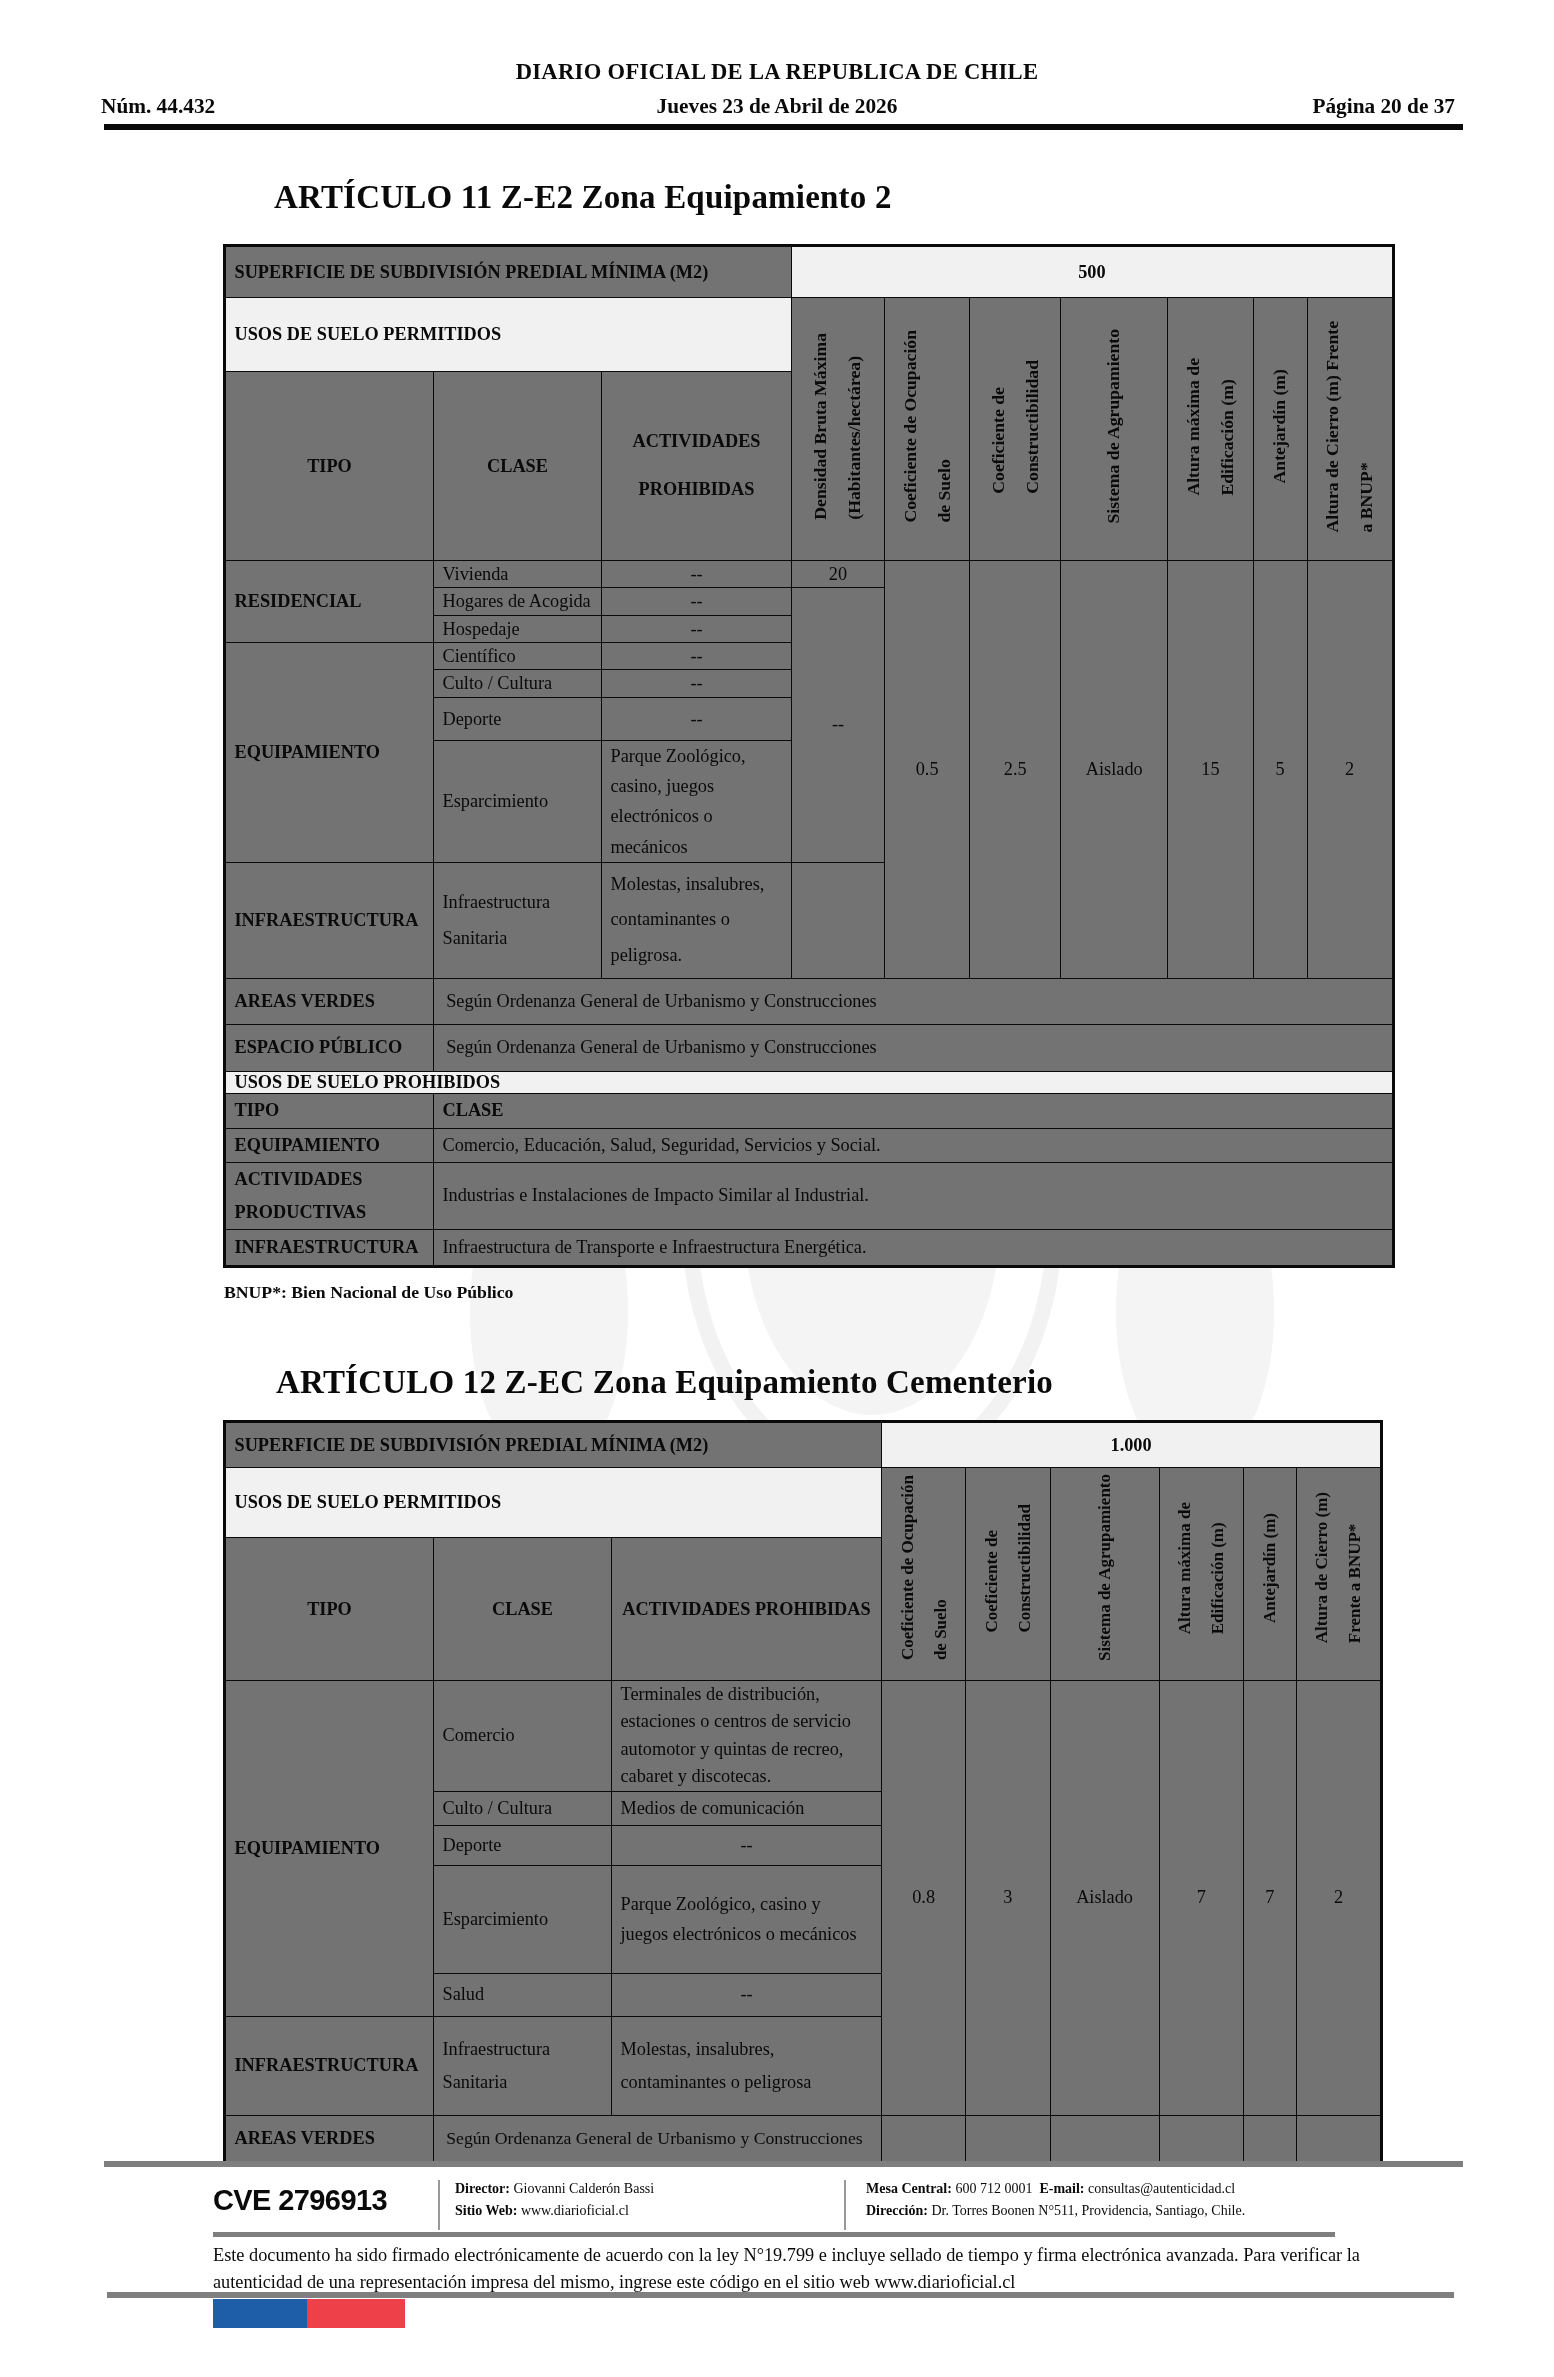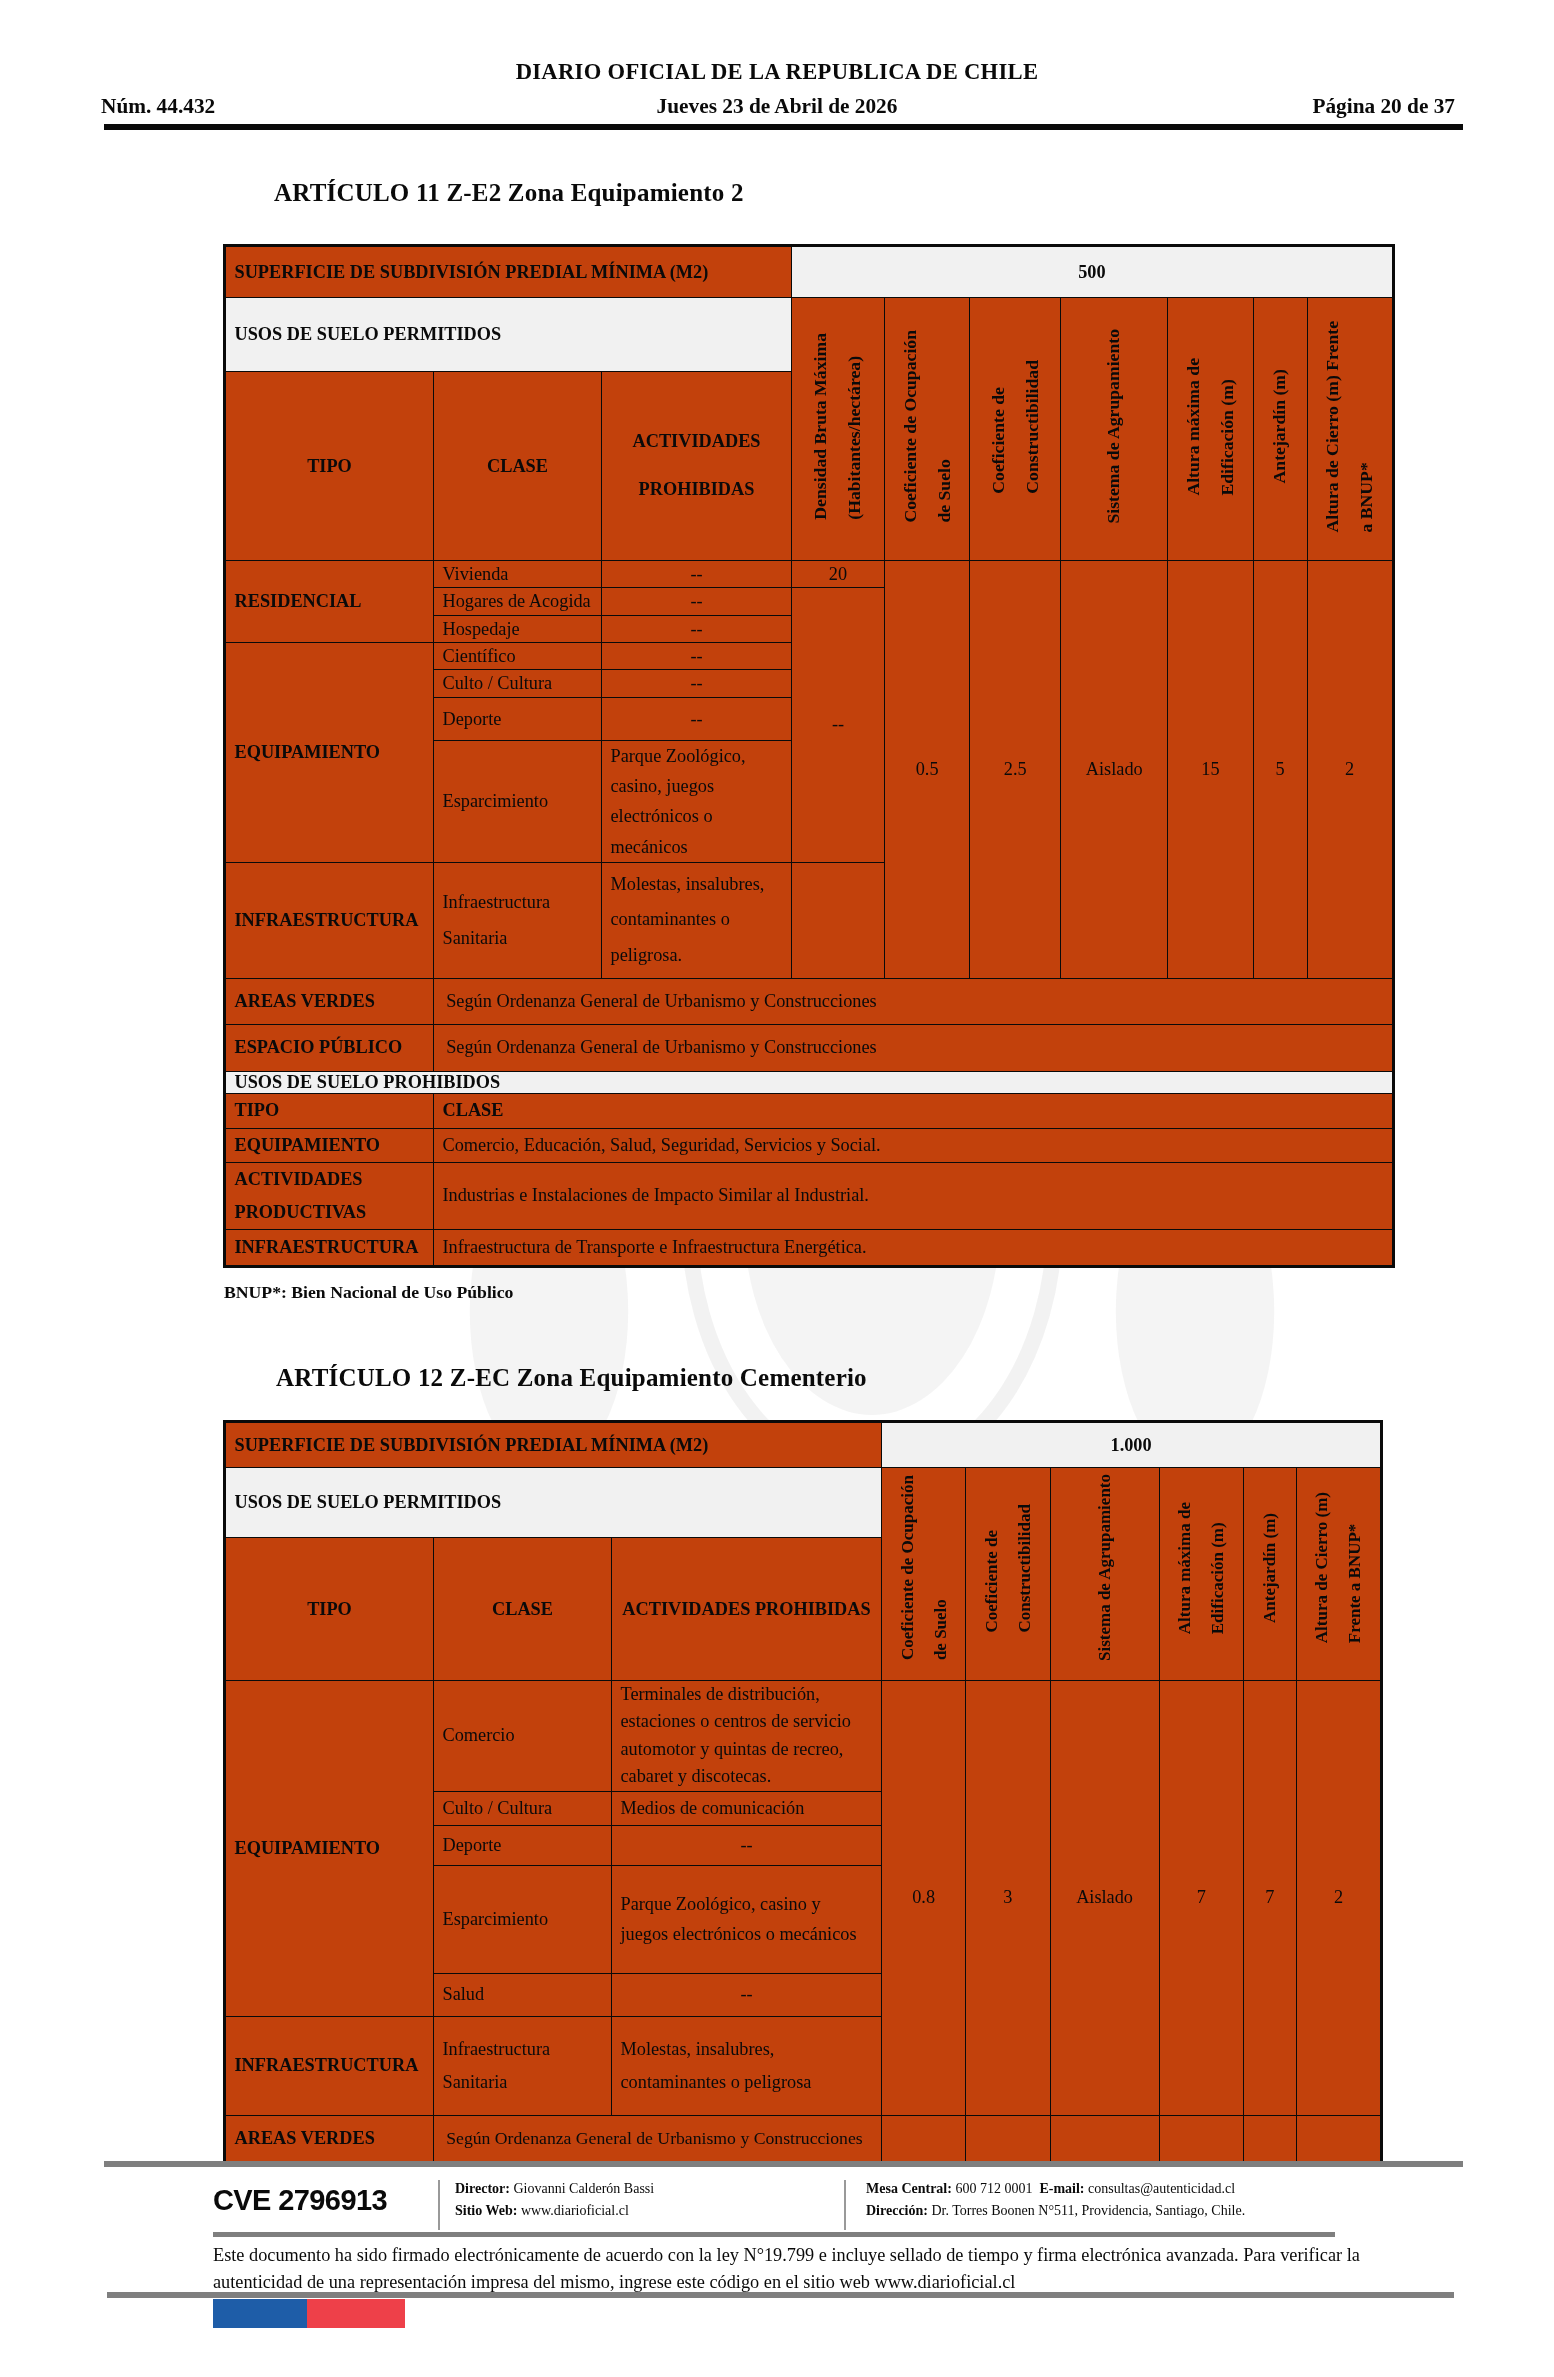--- a/index.html
+++ b/index.html
@@ -5,26 +5,26 @@
   html,body{margin:0;padding:0;background:#fff;}
   body{width:1554px;height:2377px;position:relative;font-family:"Liberation Serif","DejaVu Serif",serif;color:#0a0a0a;overflow:hidden;}
   .abs{position:absolute;}
   
   .gz-title{top:59px;left:0;width:1554px;text-align:center;font-size:22.6px;font-weight:bold;letter-spacing:0.3px;}
   .hdr-issue{top:94px;left:101px;font-size:21.3px;font-weight:bold;}
   .hdr-date{top:94px;left:0;width:1554px;text-align:center;font-size:21.3px;font-weight:bold;}
   .hdr-page{top:94px;right:99px;font-size:21.3px;font-weight:bold;}
   .hdr-rule{top:124px;left:104px;width:1359px;height:5.5px;background:#0a0a0a;}
   
-  .art-title{font-size:25px;font-weight:bold;letter-spacing:0.2px;}
+  .art-title{font-size:33px;font-weight:bold;letter-spacing:0.2px;}
   .t-a11{top:179px;left:274px;}
   .t-a12{top:1364px;left:276px;}
   .note{top:1282px;left:224px;font-size:17.7px;font-weight:bold;}
   
-  table.zt{border-collapse:collapse;table-layout:fixed;background:#c2410c;}
+  table.zt{border-collapse:collapse;table-layout:fixed;background:#737373;}
   table.zt td{border:1.8px solid #0a0a0a;padding:0 8.5px;font-size:18.3px;vertical-align:middle;overflow:hidden;}
   table.zt{border:3.7px solid #0a0a0a;}
   .tt1{top:244px;left:223px;}
   .tt2{top:1420px;left:223px;}
   td.tt{border-top-width:3.7px;}
   td.tl{border-left-width:3px;}
   td.b{font-weight:bold;}
   td.c{text-align:center;padding:0 2.4px;}
   td.gray{background:#f1f1f1;}
   td.vtop{vertical-align:top;padding-top:9.8px;}

